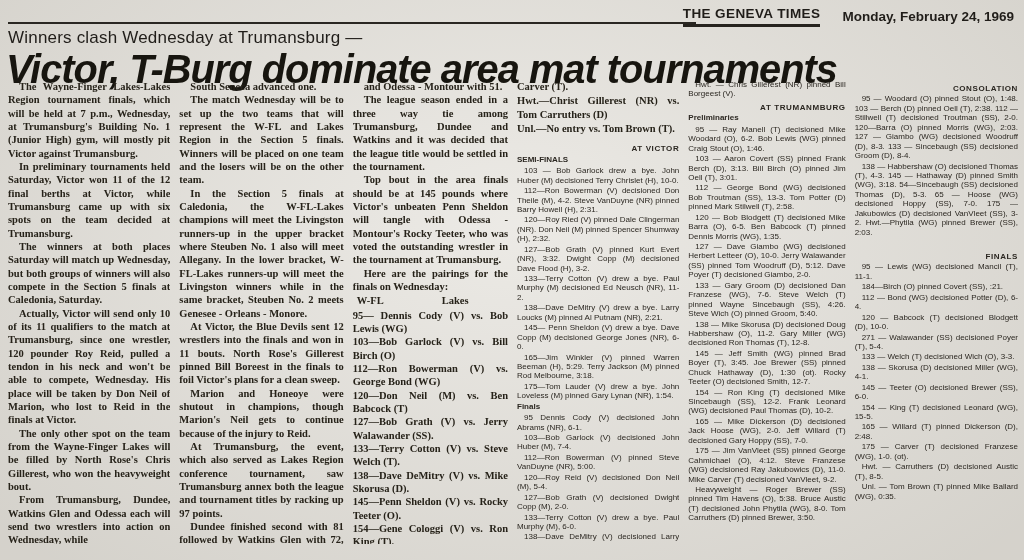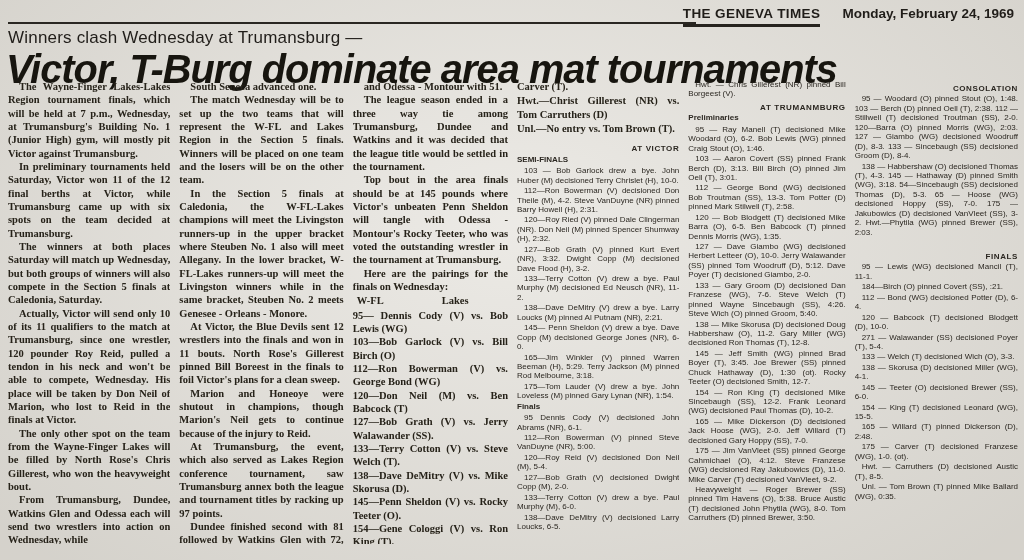--- a/index.html
+++ b/index.html
@@ -7,21 +7,21 @@
   .page {
     position:relative; width:1024px; height:560px; overflow:hidden;
     background:
       radial-gradient(ellipse at 50% 40%, rgba(255,255,255,.35), rgba(0,0,0,.06) 95%),
       #e2dfd8;
     color:#201d19;
     font-family:"Liberation Serif", serif;
   }
   
   .top-rule { position:absolute; left:8px; top:22px; width:688px; height:2px; background:#2a2722; }
-  .masthead { position:absolute; right:10px; top:6px; display:flex; align-items:flex-start;
+  .masthead { position:absolute; right:10px; top:6px; display:flex; align-items:center;
     font-family:"Liberation Sans", sans-serif; font-weight:bold; }
   .paper-name { font-size:13.5px; letter-spacing:.4px; border-bottom:3px solid #26231e; padding-bottom:3px; }
   .paper-date { font-size:13.5px; margin-left:22px; }
   .kicker { position:absolute; left:8px; top:28px; font-family:"Liberation Sans", sans-serif;
     font-weight:normal; font-size:17px; letter-spacing:.2px; }
   .headline { position:absolute; left:6px; top:46px; width:960px;
     font-family:"Liberation Sans", sans-serif; font-style:italic; font-weight:bold;
     font-size:41px; letter-spacing:-1px; white-space:nowrap; transform:scaleX(.97);
     transform-origin:left; color:#17150f; }
   
@@ -128,20 +128,21 @@
           <p class="entry">127—Bob Grath (V) pinned Kurt Evert (NR), 3:32. Dwight Copp (M) decisioned Dave Flood (H), 3-2.</p>
           <p class="entry">133—Terry Cotton (V) drew a bye. Paul Murphy (M) decisioned Ed Neusch (NR), 11-2.</p>
           <p class="entry">138—Dave DeMitry (V) drew a bye. Larry Loucks (M) pinned Al Putnam (NR), 2:21.</p>
           <p class="entry">145— Penn Sheldon (V) drew a bye. Dave Copp (M) decisioned George Jones (NR), 6-0.</p>
           <p class="entry">165—Jim Winkler (V) pinned Warren Beeman (H), 5:29. Terry Jackson (M) pinned Rod Melbourne, 3:18.</p>
           <p class="entry">175—Tom Lauder (V) drew a bye. John Loveless (M) pinned Gary Lynan (NR), 1:54.</p>
         </div>
       <p class="agate-subhead">Finals</p>
       <div>
           <p class="entry">95 Dennis Cody (V) decisioned John Abrams (NR), 6-1.</p>
+          <p class="entry">103—Bob Garlock (V) decisioned John Huber (M), 7-4.</p>
           <p class="entry">112—Ron Bowerman (V) pinned Steve VanDuyne (NR), 5:00.</p>
           <p class="entry">120—Roy Reid (V) decisioned Don Neil (M), 5-4.</p>
           <p class="entry">127—Bob Grath (V) decisioned Dwight Copp (M), 2-0.</p>
           <p class="entry">133—Terry Cotton (V) drew a bye. Paul Murphy (M), 6-0.</p>
           <p class="entry">138—Dave DeMitry (V) decisioned Larry Loucks, 6-5.</p>
         </div>
     </div>
 
     <div class="col c5 agate">
       <p class="entry">Hwt. — Chris Gillerest (NR) pinned Bill Borgeest (V).</p>

